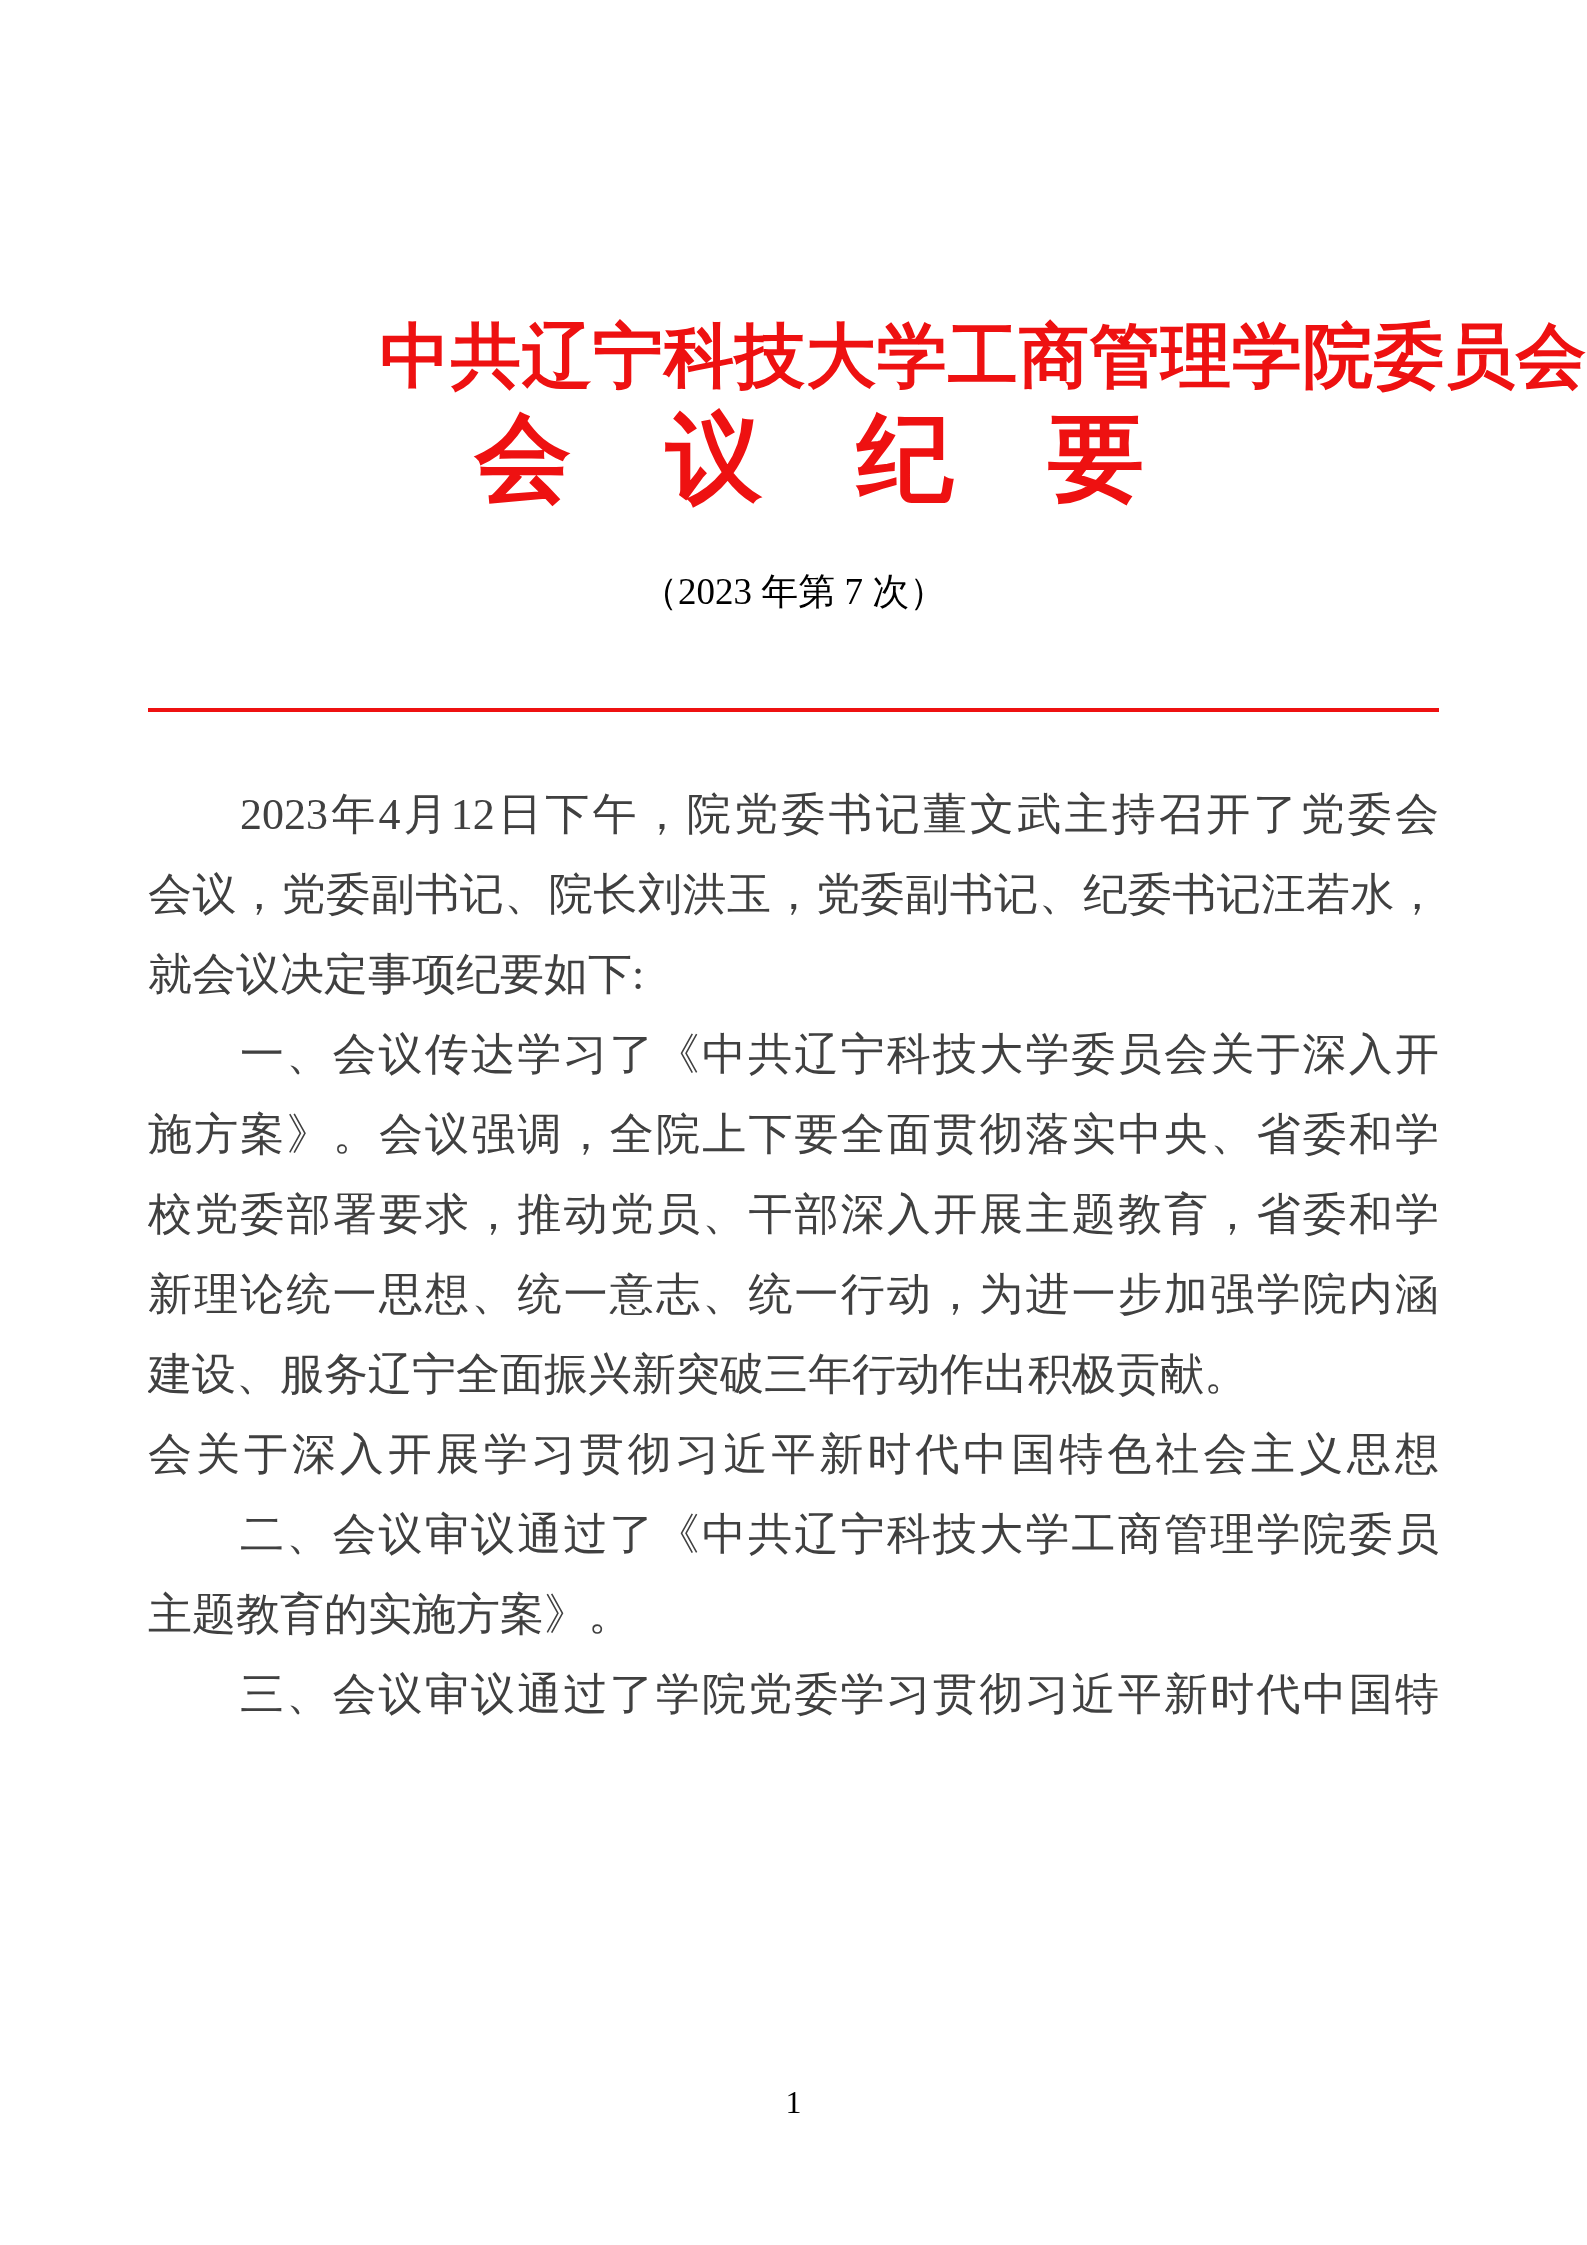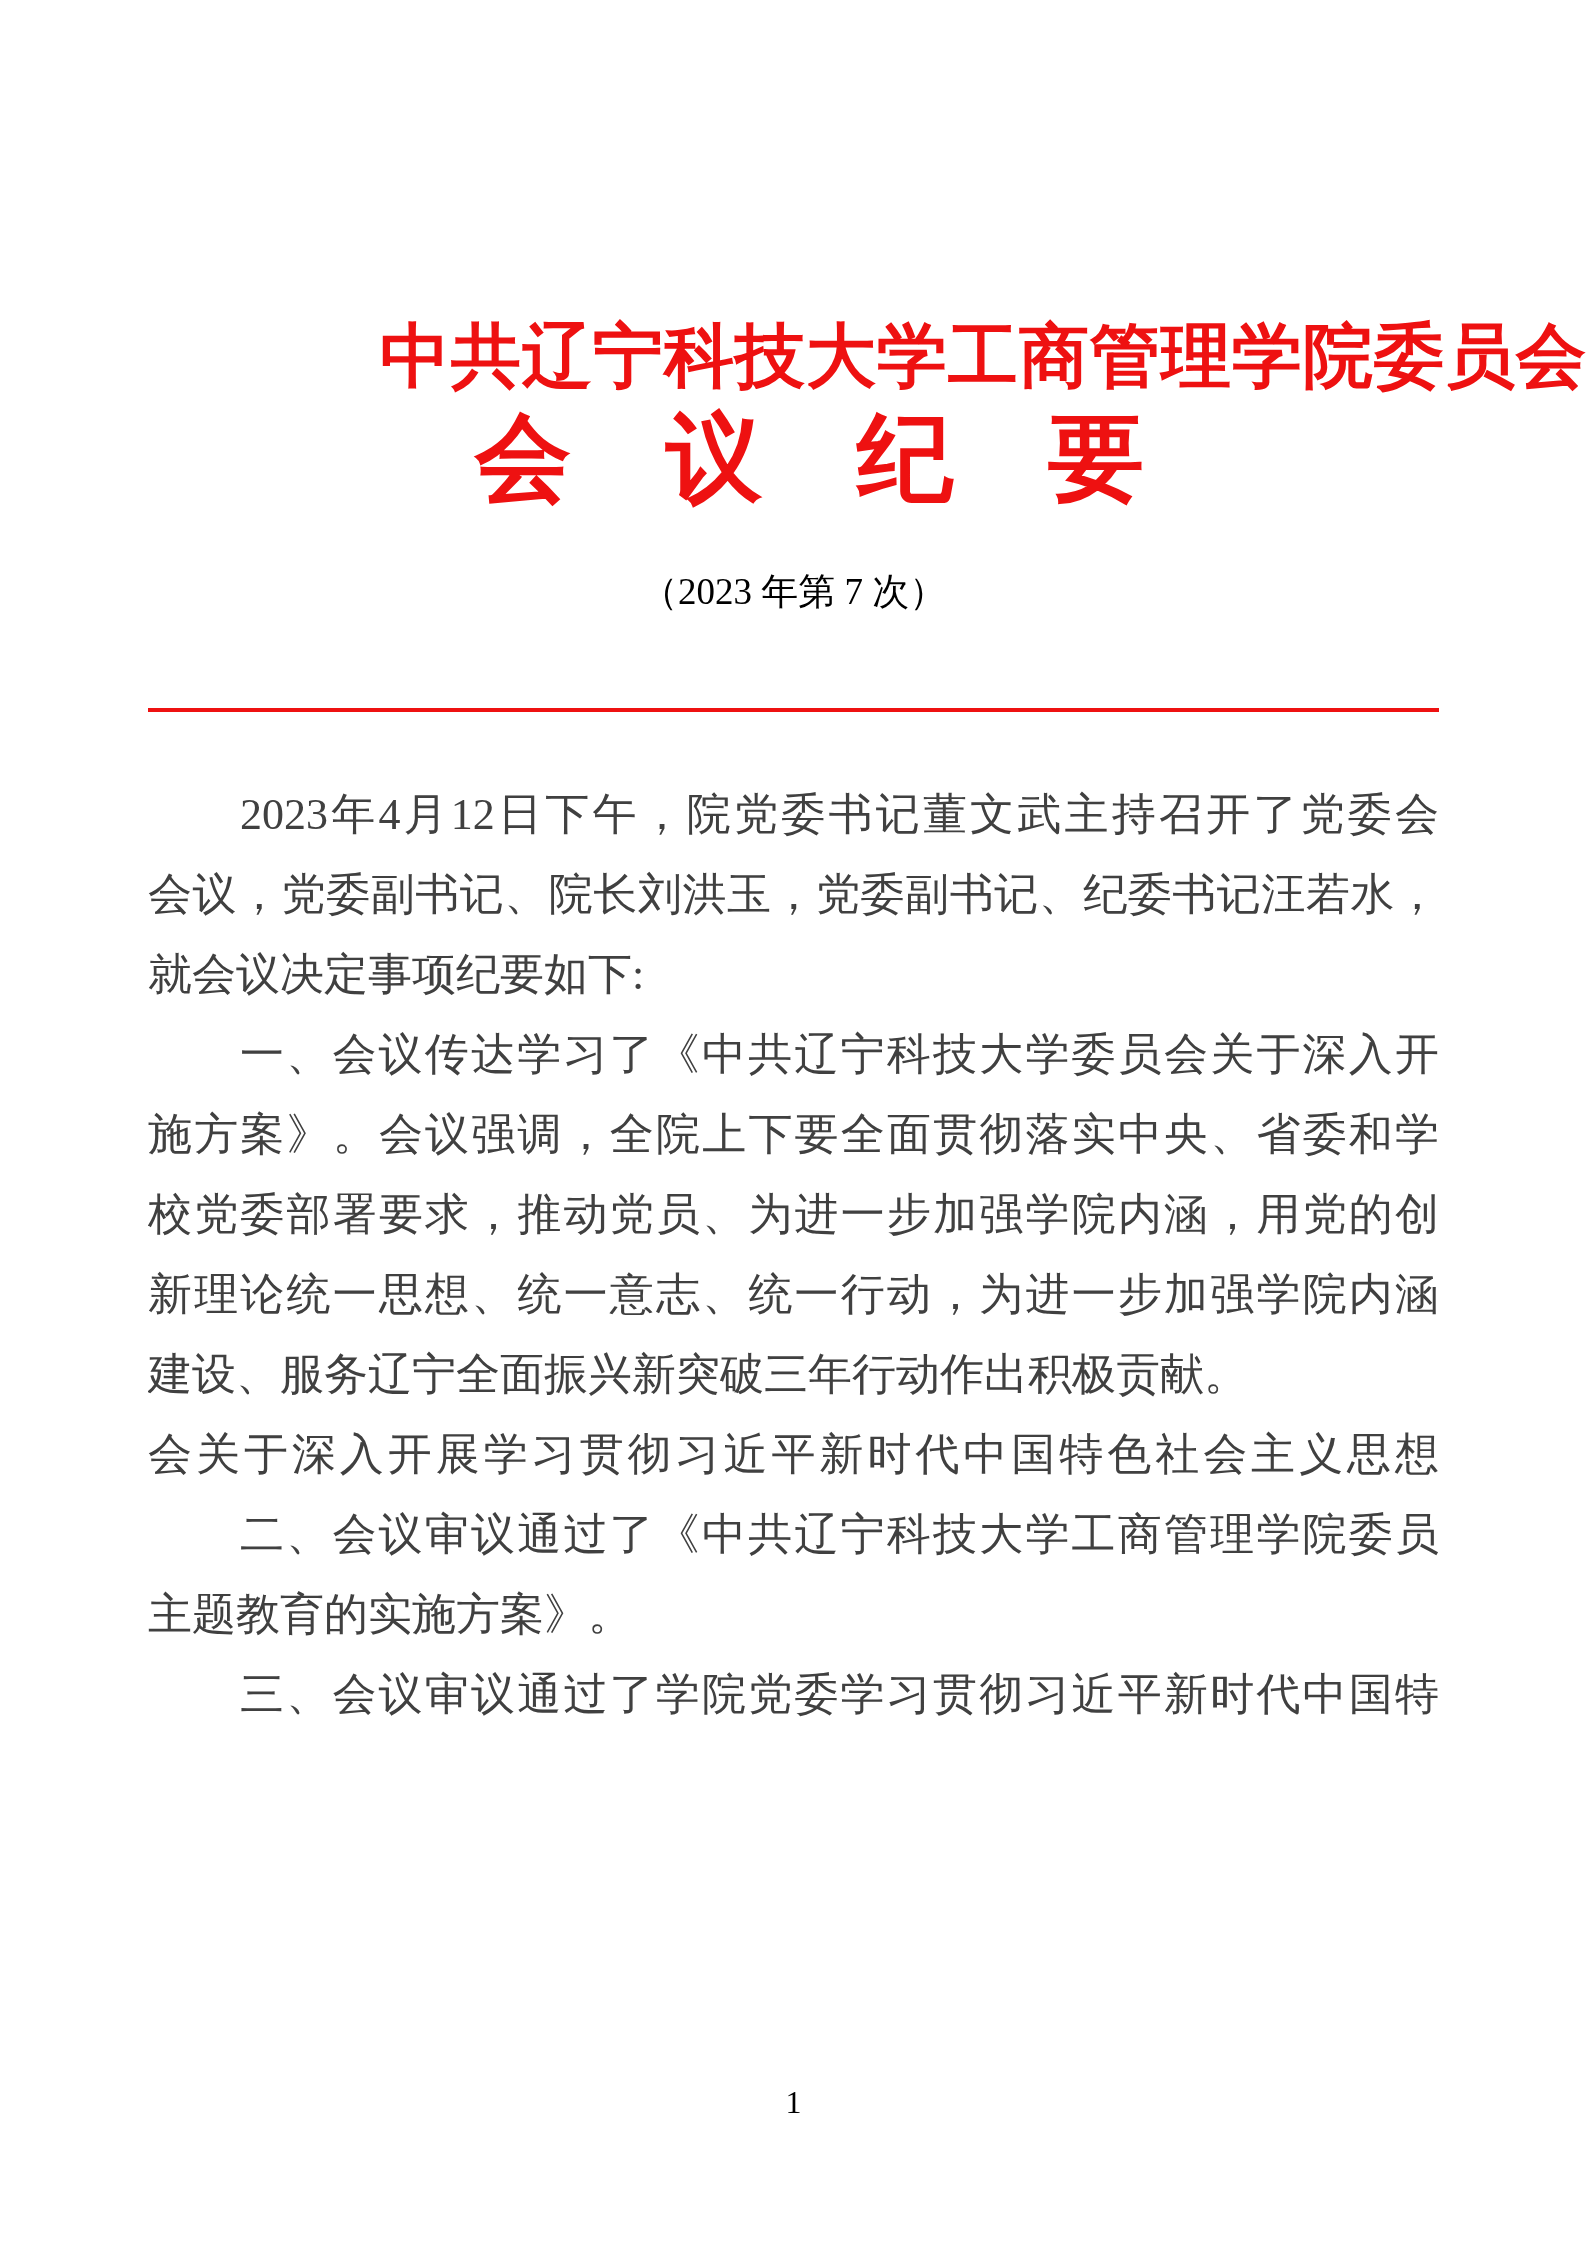--- a/index.html
+++ b/index.html
@@ -110,21 +110,21 @@
   <div class="red-rule"></div>
 
   <div class="body-text">
 
     <div class="line indent">2023年4月12日下午，院党委书记董文武主持召开了党委会</div>
     <div class="line">会议，党委副书记、院长刘洪玉，党委副书记、纪委书记汪若水，</div>
     <div class="line end">就会议决定事项纪要如下:</div>
 
     <div class="line indent">一、会议传达学习了《中共辽宁科技大学委员会关于深入开</div>
     <div class="line">施方案》。会议强调，全院上下要全面贯彻落实中央、省委和学</div>
-    <div class="line">校党委部署要求，推动党员、为进一步加强学院内涵，用党的创</div>
+    <div class="line">校党委部署要求，推动党员、干部深入开展主题教育，省委和学</div>
     <div class="line">新理论统一思想、统一意志、统一行动，为进一步加强学院内涵</div>
     <div class="line end">建设、服务辽宁全面振兴新突破三年行动作出积极贡献。</div>
 
     <div class="line">会关于深入开展学习贯彻习近平新时代中国特色社会主义思想</div>
     <div class="line indent">二、会议审议通过了《中共辽宁科技大学工商管理学院委员</div>
     <div class="line end">主题教育的实施方案》。</div>
 
     <div class="line indent">三、会议审议通过了学院党委学习贯彻习近平新时代中国特</div>
   </div>
 

